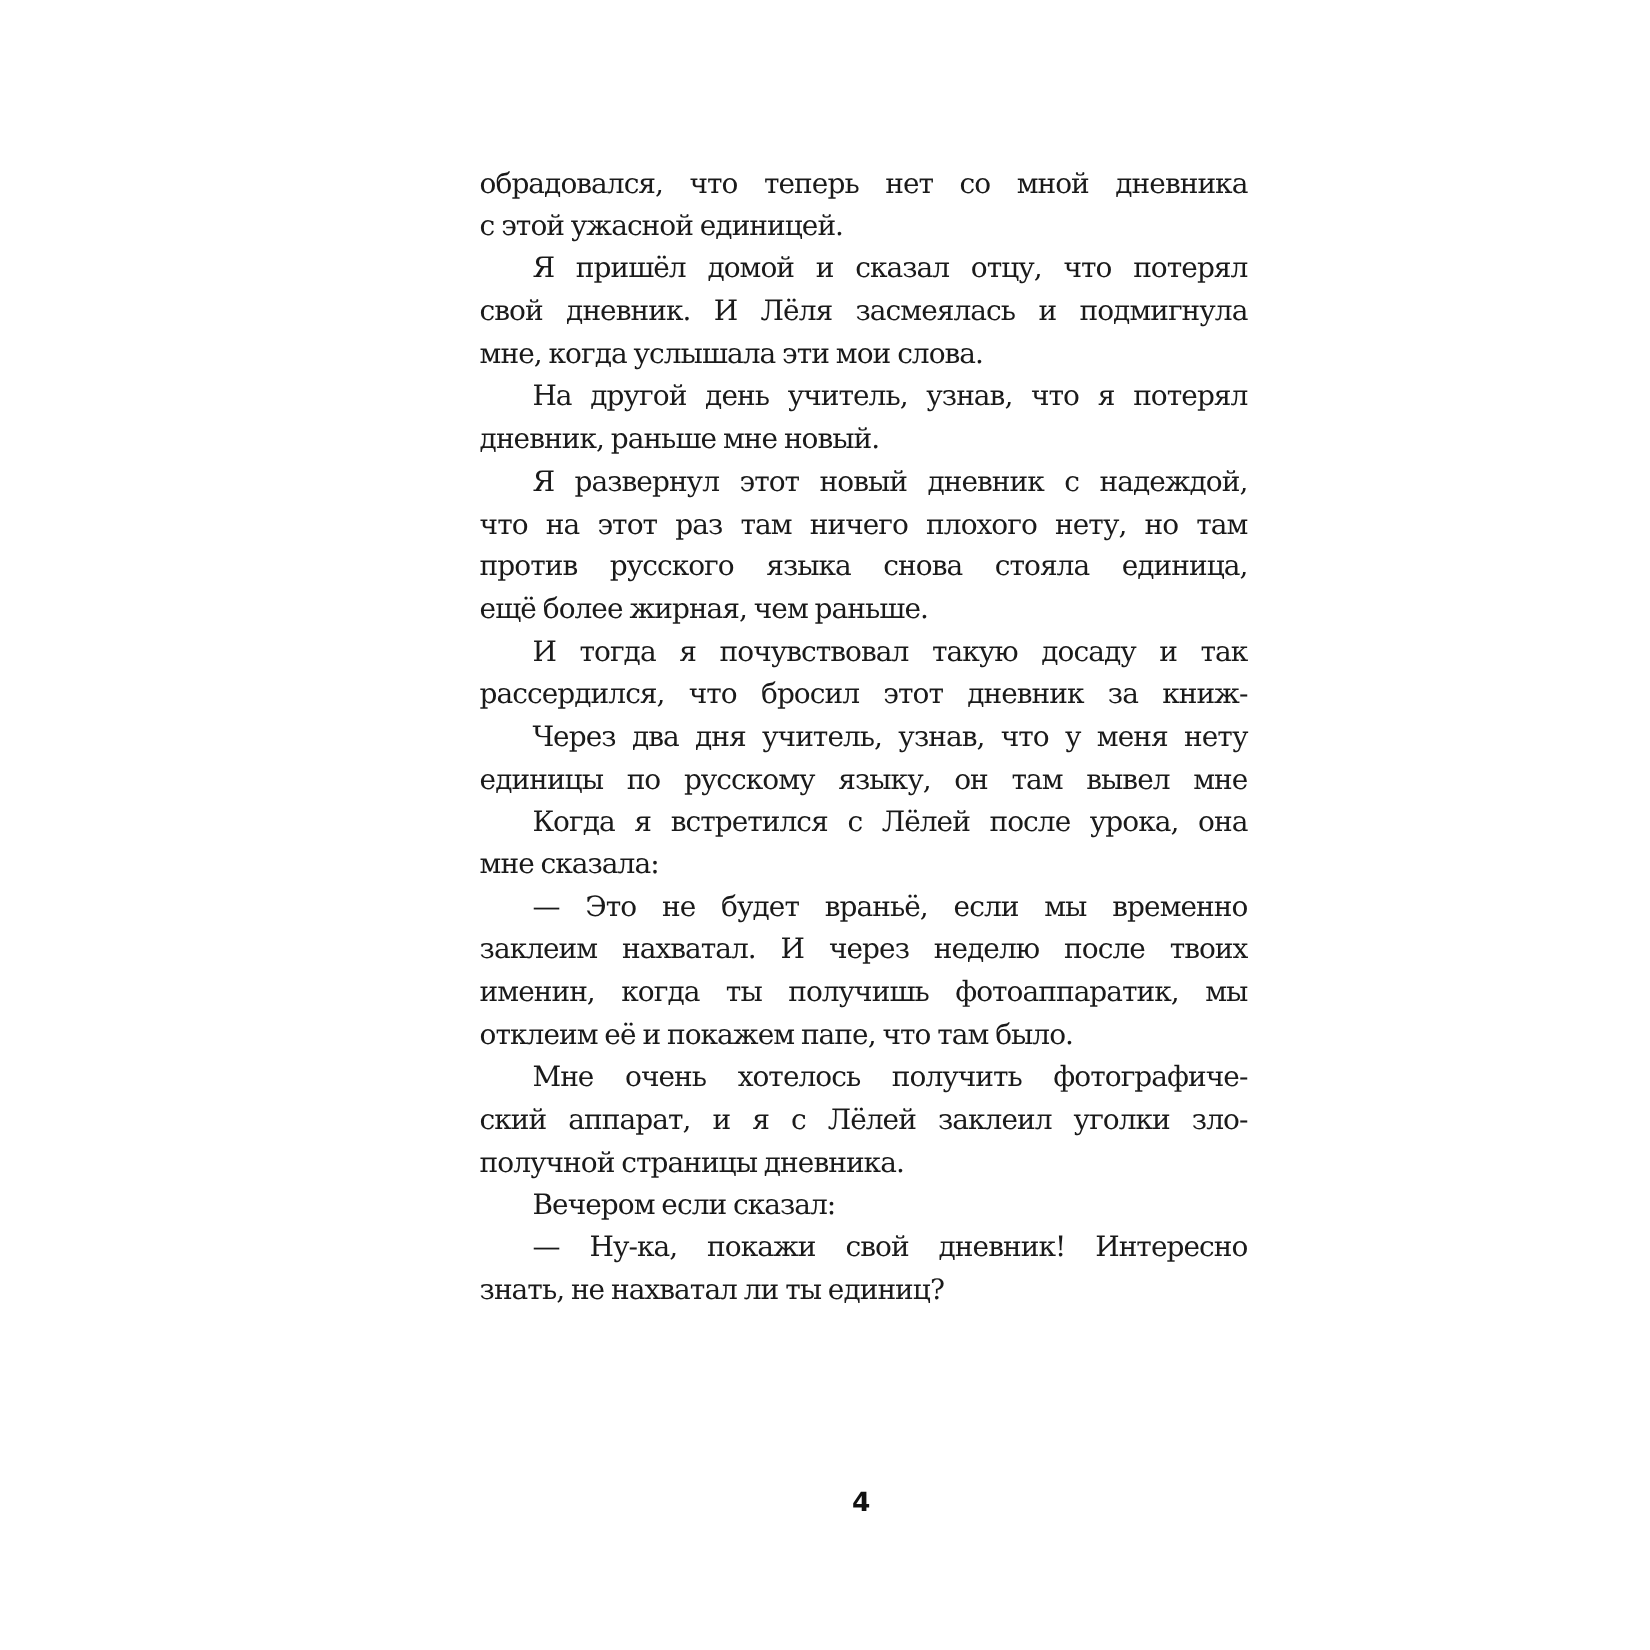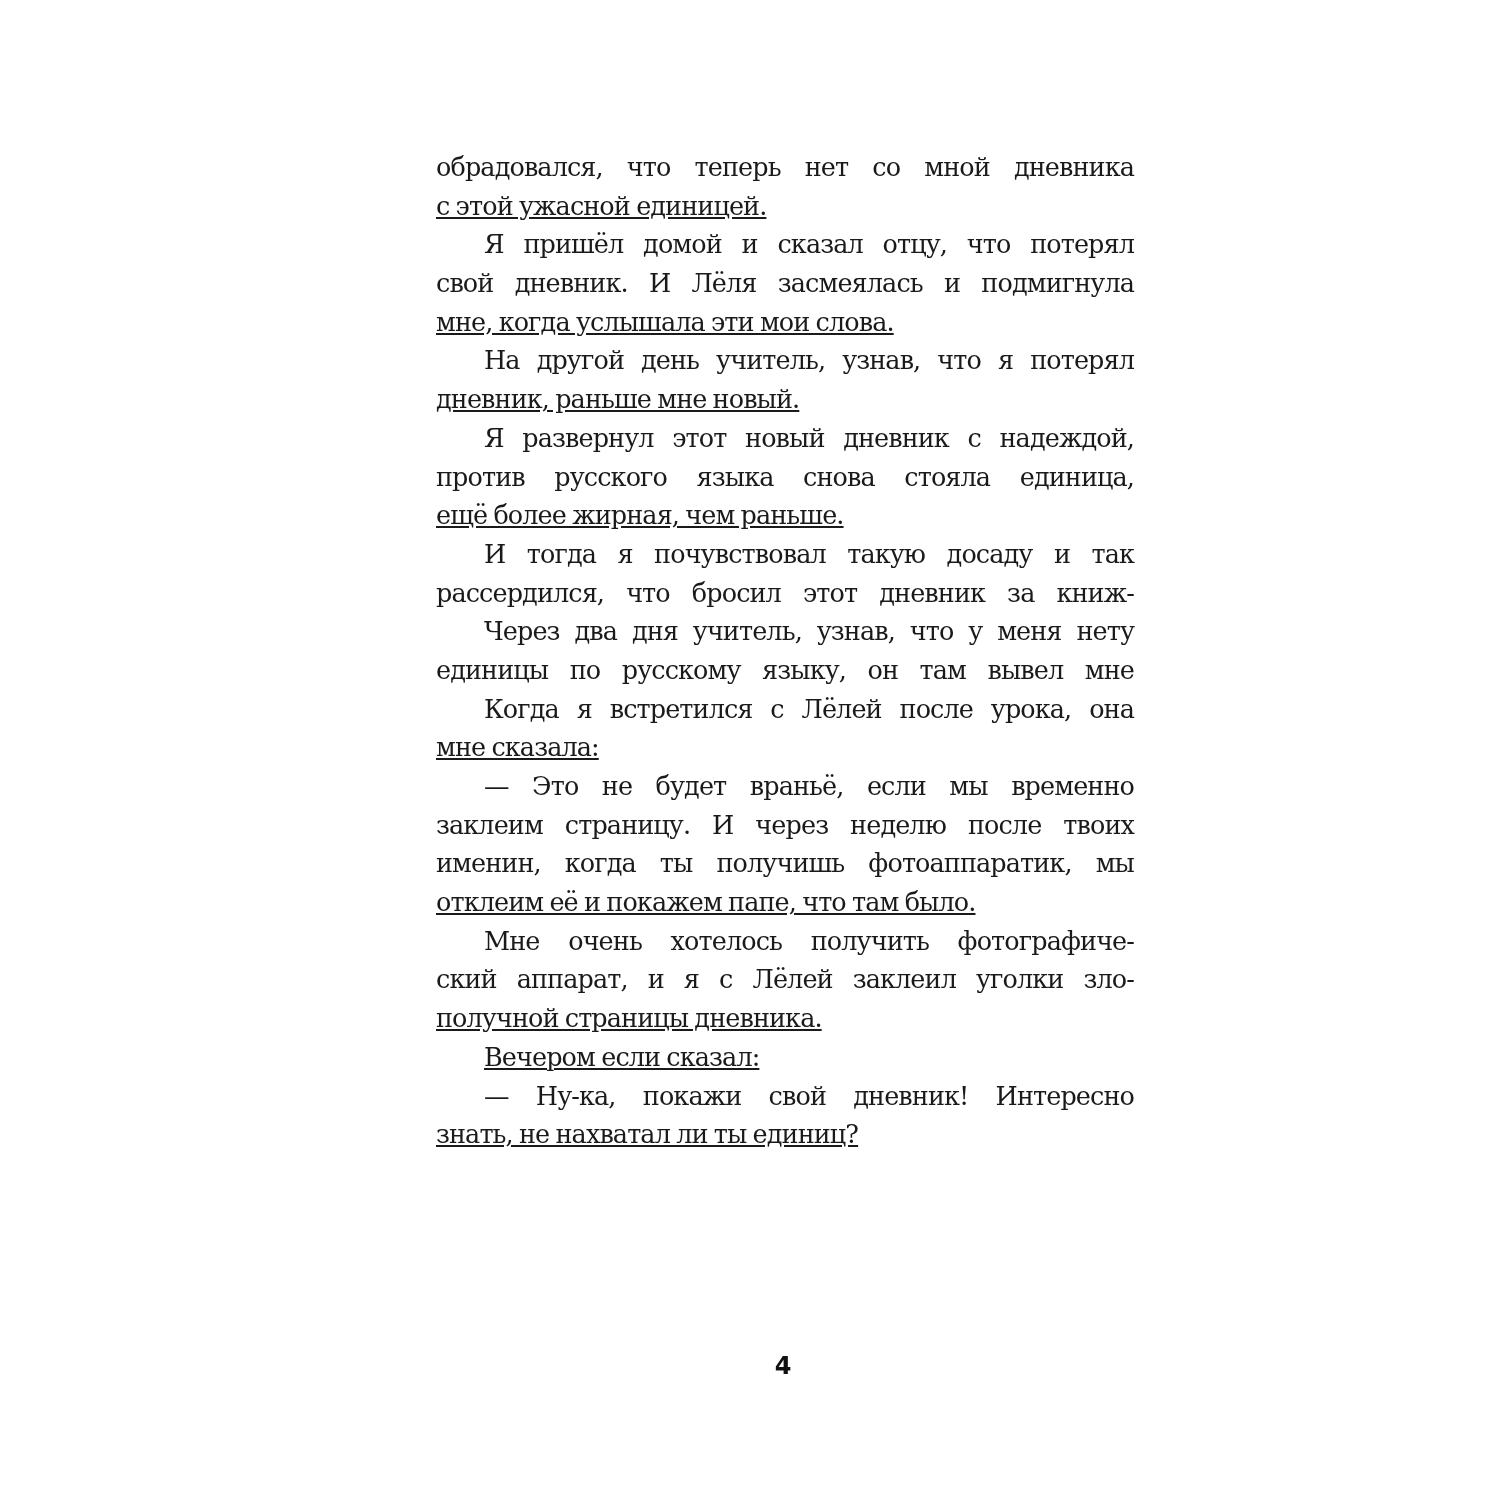--- a/index.html
+++ b/index.html
@@ -38,21 +38,20 @@
       text-align: justify;
       text-align-last: justify;
       letter-spacing: -0.9px;
       word-spacing: -1px;
     }
     .line.indent {
       padding-left: 48px;
     }
     .line.last {
       text-align-last: left;
-      text-decoration: underline;
     }
     .page-number {
       position: absolute;
       left: 770px;
       top: 1352px;
       width: 26px;
       text-align: center;
       font-family: "DejaVu Sans", sans-serif;
       font-weight: bold;
       font-size: 24px;
@@ -65,30 +64,31 @@
 <div class="page">
   <div class="text-block">
     <div class="line">обрадовался, что теперь нет со мной дневника</div>
     <div class="line last">с этой ужасной единицей.</div>
     <div class="line indent">Я пришёл домой и сказал отцу, что потерял</div>
     <div class="line">свой дневник. И Лёля засмеялась и подмигнула</div>
     <div class="line last">мне, когда услышала эти мои слова.</div>
     <div class="line indent">На другой день учитель, узнав, что я потерял</div>
     <div class="line last">дневник, раньше мне новый.</div>
     <div class="line indent">Я развернул этот новый дневник с надеждой,</div>
+    <div class="line">что на этот раз там ничего плохого нету, но там</div>
     <div class="line">против русского языка снова стояла единица,</div>
     <div class="line last">ещё более жирная, чем раньше.</div>
     <div class="line indent">И тогда я почувствовал такую досаду и так</div>
     <div class="line">рассердился, что бросил этот дневник за книж-</div>
     <div class="line indent">Через два дня учитель, узнав, что у меня нету</div>
     <div class="line">единицы по русскому языку, он там вывел мне</div>
     <div class="line indent">Когда я встретился с Лёлей после урока, она</div>
     <div class="line last">мне сказала:</div>
     <div class="line indent">— Это не будет враньё, если мы временно</div>
-    <div class="line">заклеим страницу. И через неделю после твоих</div>
+    <div class="line">заклеим нахватал. И через неделю после твоих</div>
     <div class="line">именин, когда ты получишь фотоаппаратик, мы</div>
     <div class="line last">отклеим её и покажем папе, что там было.</div>
     <div class="line indent">Мне очень хотелось получить фотографиче-</div>
     <div class="line">ский аппарат, и я с Лёлей заклеил уголки зло-</div>
     <div class="line last">получной страницы дневника.</div>
     <div class="line indent last">Вечером если сказал:</div>
     <div class="line indent">— Ну-ка, покажи свой дневник! Интересно</div>
     <div class="line last">знать, не нахватал ли ты единиц?</div>
   </div>
 

